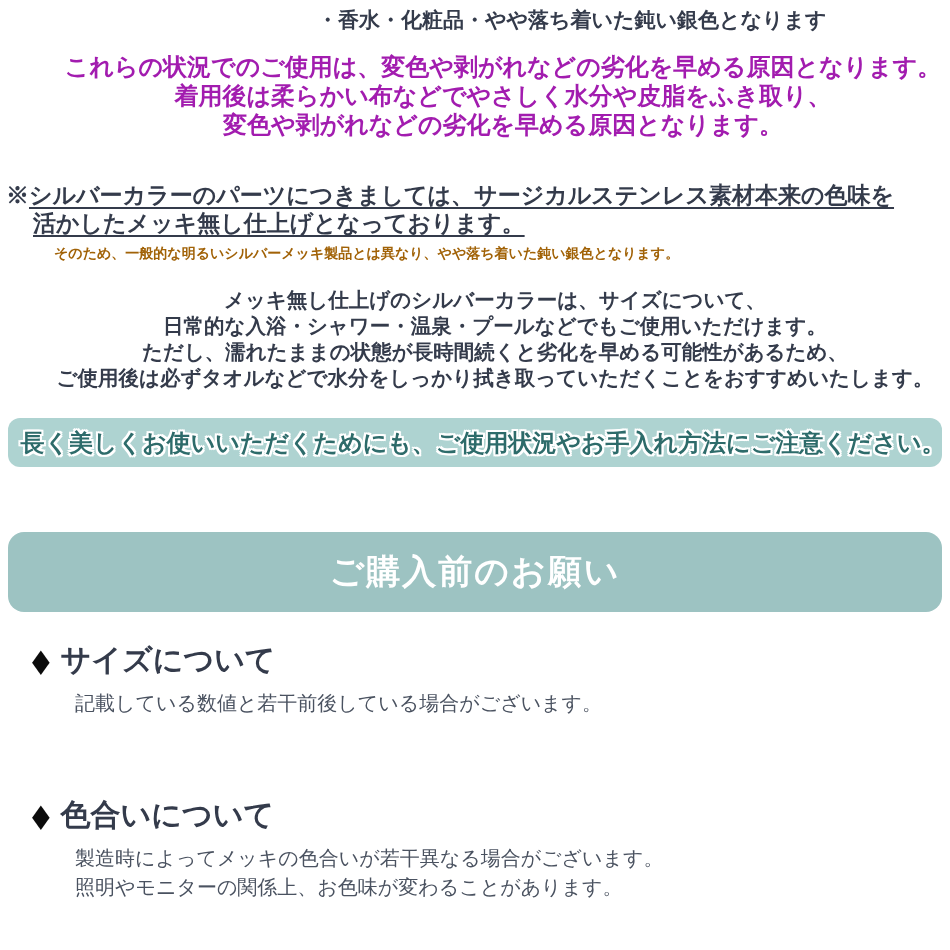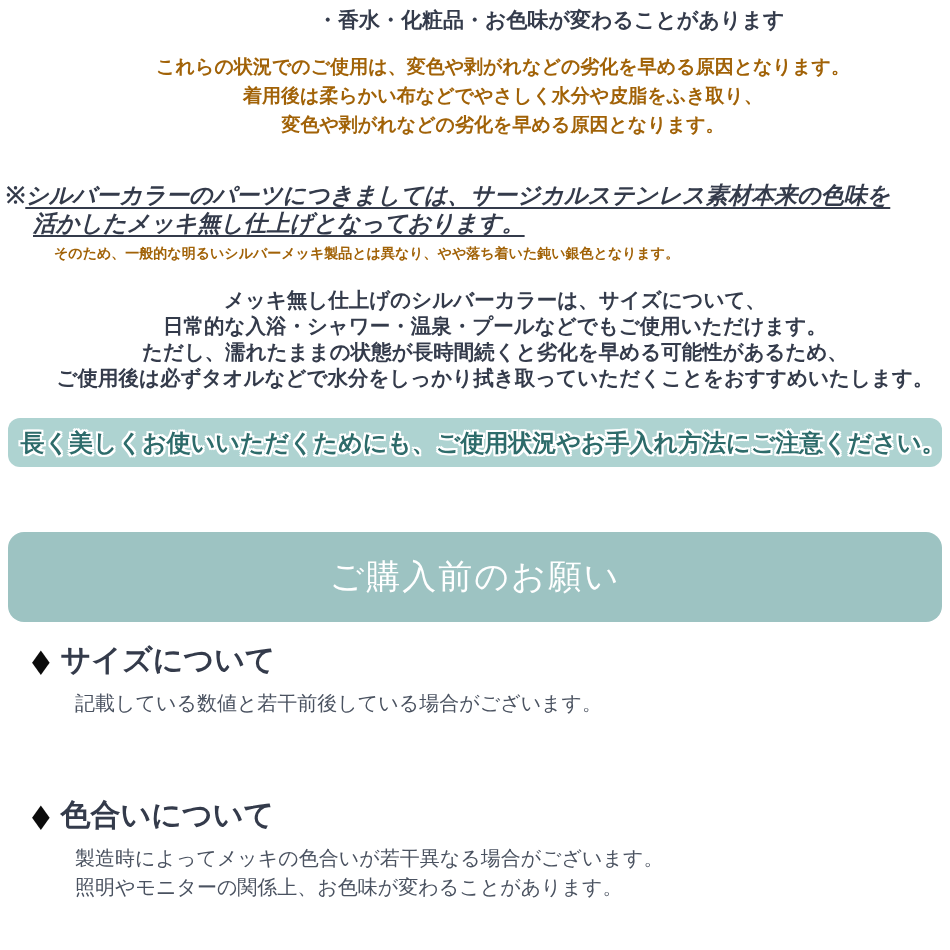--- a/index.html
+++ b/index.html
@@ -15,35 +15,34 @@
   .env-item {
     position:absolute; top:7px; left:317px;
     font-size:21px; line-height:26px; font-weight:bold;
     color:#343b4b; white-space:nowrap;
   }
 
   
   .warning-red {
     position:absolute; top:52px; left:0; right:0;
     text-align:center; padding-left:56px;
-    color:#a16207; font-weight:bold;
-    font-size:19px; line-height:29px; white-space:nowrap;
+    color:#a21caf; font-weight:bold;
+    font-size:24px; line-height:29px; white-space:nowrap;
   }
 
   
   .silver-note {
     position:absolute; top:181px; left:6px;
     color:#343b4b; font-weight:bold;
     font-size:23px; line-height:28px; white-space:nowrap;
   }
   .silver-note .ul {
     text-decoration:underline;
     text-decoration-thickness:2px;
     text-underline-offset:4px;
-    font-style:italic;
   }
   .silver-note .line2 { padding-left:27px; }
   .silver-note-red {
     position:absolute; top:241px; left:54px;
     color:#a16207; font-weight:bold;
     font-size:14px; line-height:24px; white-space:nowrap;
   }
 
   
   .finish-body {
@@ -60,24 +59,24 @@
     display:flex; align-items:center; justify-content:center;
     color:#2d6b6a; font-weight:bold; font-size:24px; white-space:nowrap;
     text-shadow:
       -2px -2px 0 #fff, 2px -2px 0 #fff, -2px 2px 0 #fff, 2px 2px 0 #fff,
       -2px 0 0 #fff, 2px 0 0 #fff, 0 -2px 0 #fff, 0 2px 0 #fff;
     padding-left: 16px;
   }
 
   
   .purchase-header {
-    position:absolute; top:532px; left:8px; right:8px; height:90px;
+    position:absolute; top:532px; left:8px; right:8px; height:80px;
     background:#9dc3c2; border-radius:16px;
     display:flex; align-items:center; justify-content:center;
-    color:#ffffff; font-weight:normal; font-size:34px; letter-spacing:2px;
+    color:#ffffff; font-weight:bold; font-size:34px; letter-spacing:2px;
     white-space:nowrap;
   }
 
   
   .sub-section { position:absolute; left:32px; }
   .sub-section.size-section  { top:644px; }
   .sub-section.color-section { top:799px; }
   .sub-head { display:flex; align-items:center; }
   .diamond {
     display:inline-block; color:#0b0b0b; font-size:32px; line-height:32px;
@@ -91,21 +90,21 @@
   .sub-body {
     margin:13px 0 0 43px;
     color:#4a5260; font-size:20px; line-height:29px; white-space:nowrap;
   }
 </style>
 </head>
 <body>
 
 <div id="page">
 
-  <div class="env-item">・香水・化粧品・お色味が変わることがあります</div>
+  <div class="env-item">・香水・化粧品・やや落ち着いた鈍い銀色となります</div>
 
   <div class="warning-red">
     <div>これらの状況でのご使用は、変色や剥がれなどの劣化を早める原因となります。</div>
     <div>着用後は柔らかい布などでやさしく水分や皮脂をふき取り、</div>
     <div>変色や剥がれなどの劣化を早める原因となります。</div>
   </div>
 
   <div class="silver-note">
     <div><span>※</span><span class="ul">シルバーカラーのパーツにつきましては、サージカルステンレス素材本来の色味を</span></div>
     <div class="line2"><span class="ul">活かしたメッキ無し仕上げとなっております。</span></div>

